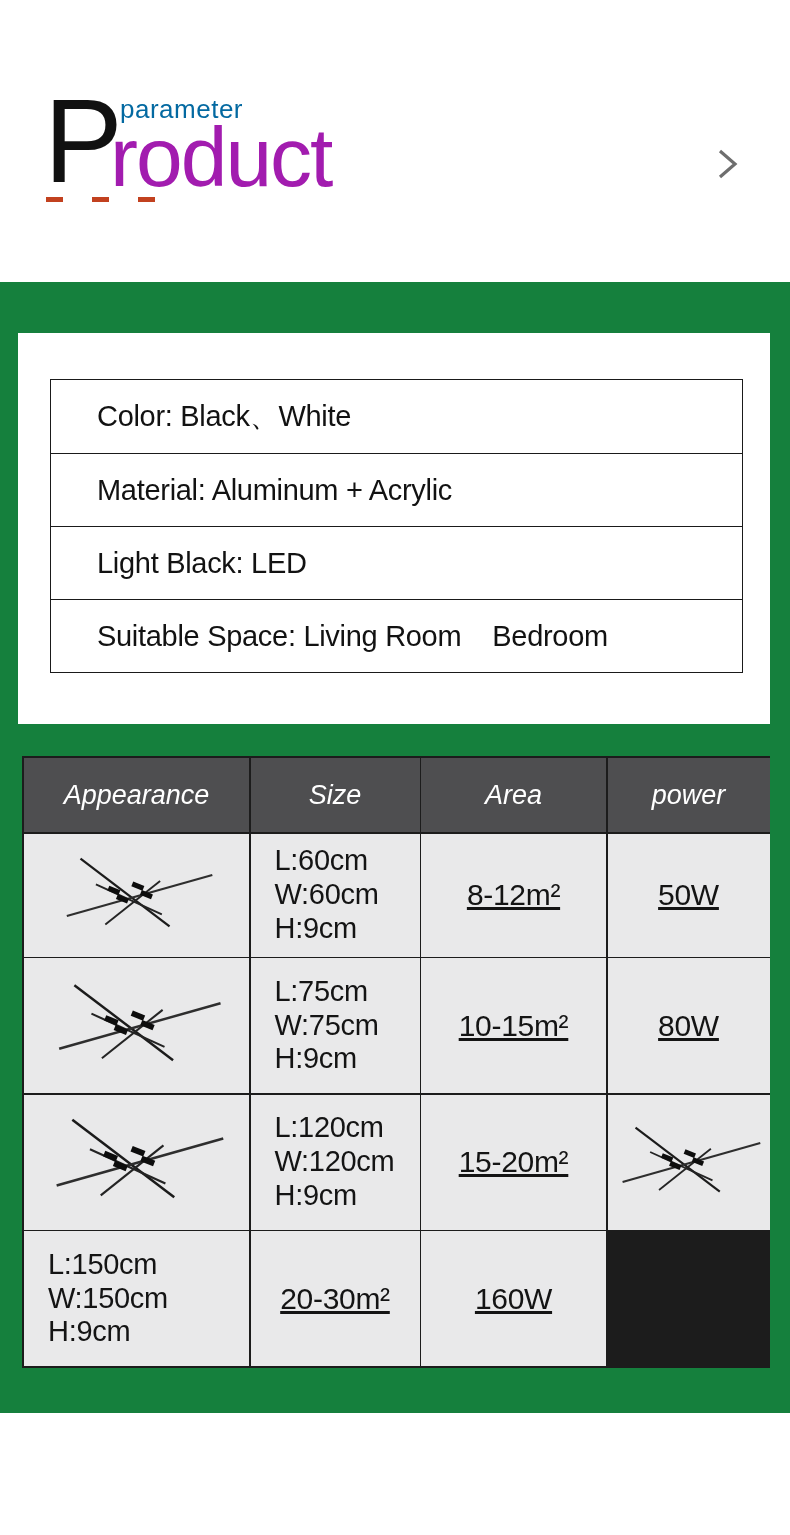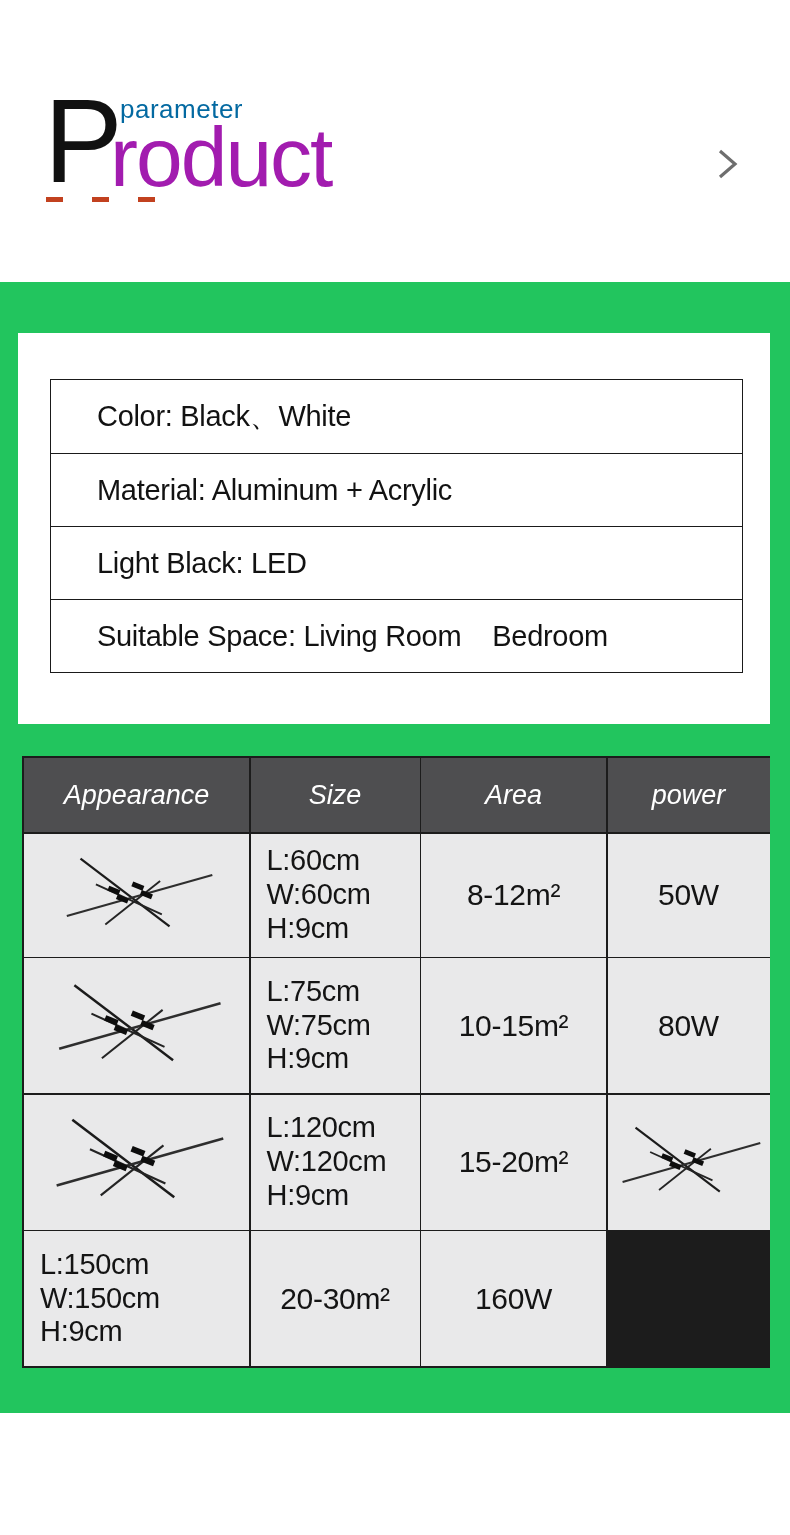--- a/index.html
+++ b/index.html
@@ -16,40 +16,40 @@
              font-weight:400; color:#0369a1; }
   .brand-roduct { position:absolute; left:66px; top:32px; font-size:84px; line-height:0.9;
              font-weight:300; letter-spacing:-2px; color:#a21caf;text-align:center; }
   .accent-dashes { position:absolute; left:46px; top:197px; display:flex; gap:29px; }
   .accent-dashes .dash { width:17px; height:5px; background:#c2411f; }
   .chevron-btn { position:absolute; left:712px; top:146px; width:32px; height:36px;
                  display:flex; align-items:center; justify-content:center; cursor:pointer;
                  background:transparent; border:none; }
 
   
-  .content-section { position:absolute; left:0; top:282px; width:790px; height:1131px; background:#22c55e; }
+  .content-section { position:absolute; left:0; top:282px; width:790px; height:1131px; background:#15803d; }
 
   
   .spec-card { position:absolute; left:18px; top:51px; width:752px; height:391px; background:#ffffff; }
   .spec-table { position:absolute; left:32px; top:46px; width:693px; border:1.5px solid #1a1a1a; }
   .spec-row { height:73px; display:flex; align-items:center; padding-left:46px;
               font-size:29px; letter-spacing:-0.3px; color:#121212; white-space:pre-wrap; }
   .spec-row + .spec-row { border-top:1.5px solid #1a1a1a; }
 
   
   .size-table { position:absolute; left:22px; top:474px; width:748px;
                 display:grid; grid-template-columns:225px 169px 185px 162px;
                 grid-template-rows:74px 123px 135px 135px 135px;
                 gap:1.5px; padding:2px; background:#1c1c1c; }
   .size-table .hcell { background:#4e4e50; color:#ffffff; font-size:27px;
                 display:flex; align-items:center; justify-content:center;font-style:italic; }
   .size-table .cell { background:#e9e9ea; display:flex; align-items:center; justify-content:center; }
   .size-table .cell.size { flex-direction:column; align-items:flex-start; justify-content:center;
-                padding-left:16px; font-size:29px; line-height:1.17; letter-spacing:-0.3px; }
-  .size-table .cell.num { font-size:30px; letter-spacing:-0.3px; }
+                padding-left:24px; font-size:29px; line-height:1.17; letter-spacing:-0.3px; }
+  .size-table .cell.num { font-size:30px; letter-spacing:-0.3px;text-decoration:underline; }
   .lamp { display:block; }
 
   .footer-space { position:absolute; left:0; top:1413px; width:790px; height:122px; background:#ffffff; }
 </style>
 </head>
 <body>
 
 <svg width="0" height="0" style="position:absolute" aria-hidden="true">
   <defs>
     <g id="lamp-art">

